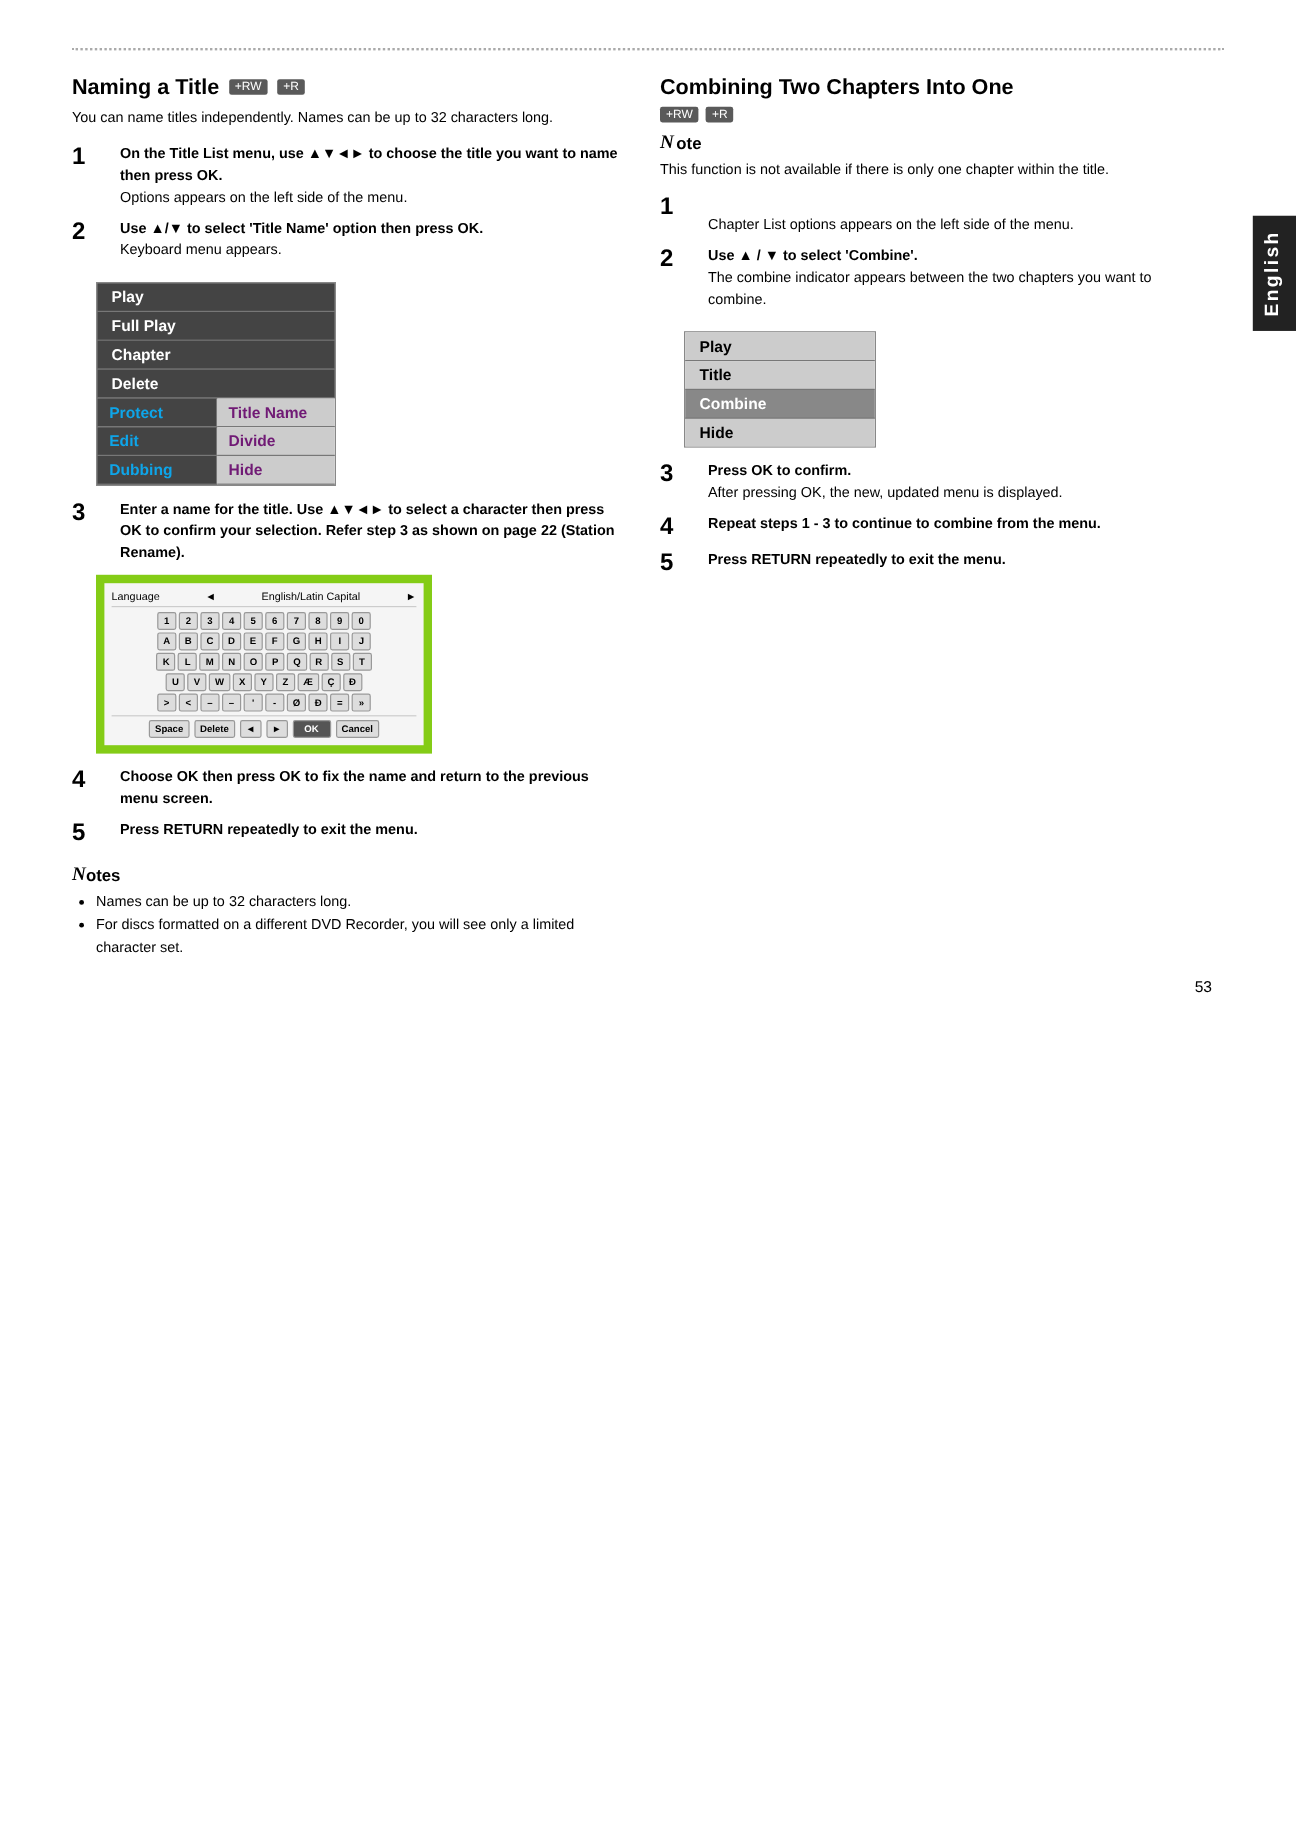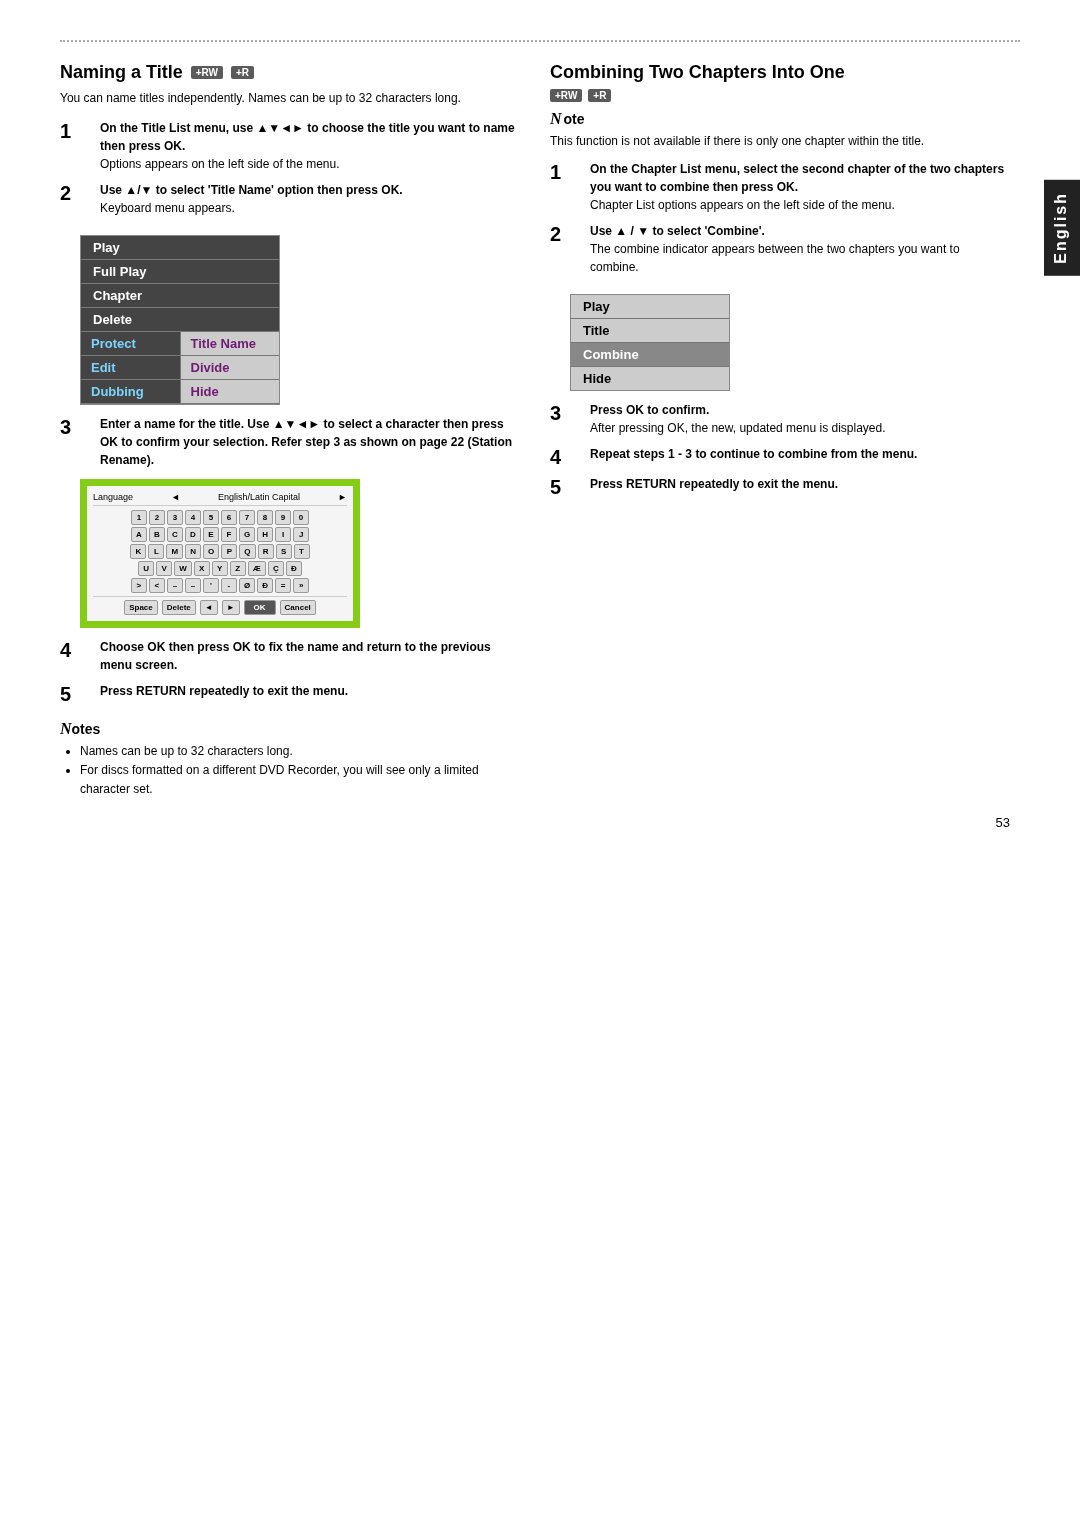--- a/index.html
+++ b/index.html
@@ -83,21 +83,21 @@
       display: flex;
       align-items: center;
       gap: 8px;
     }
 
     .badge {
       display: inline-block;
       background: #444;
       color: #fff;
       font-size: 10px;
-      font-weight: bold;
+      font-weight: normal;
       padding: 1px 5px;
       border-radius: 2px;
       vertical-align: middle;
       text-align: right;
     }
 
     .badge-rw { background: #5a5a5a; }
     .badge-r  { background: #5a5a5a; }
 
     
@@ -166,21 +166,21 @@
       padding: 4px 10px;
       font-size: 13px;
       font-weight: bold;
       flex: 1;
       border-bottom: 1px solid #777;
       border-right: 1px solid #777;
     }
 
     .menu-cell:last-child { border-right: none; }
 
-    .menu-cell.dark { background: #444; color: #7dd3fc; }
+    .menu-cell.dark { background: #444; color: #0ea5e9; }
     .menu-cell.light { background: #ccc; color: #701a75; }
 
     
     .keyboard-area {
       margin: 10px 0 10px 20px;
       border: 7px solid #84cc16;
       padding: 6px;
       background: #f5f5f5;
       max-width: 280px;
       font-size: 9px;
@@ -491,21 +491,21 @@
           <span class="n-icon" style="font-style:italic;font-family:Georgia,serif;font-size:16px;font-weight:bold;">N</span>
           <span>ote</span>
         </div>
         <p class="note-text">This function is not available if there is only one chapter within the title.</p>
       </div>
 
       
       <div class="step">
         <div class="step-num">1</div>
         <div class="step-content">
-          <strong>On the Chapter List menu, select the second chapter of the two chapters you want to combine then press OK.</strong><br>
+          <br>
           <span>Chapter List options appears on the left side of the menu.</span>
         </div>
       </div>
 
       
       <div class="step">
         <div class="step-num">2</div>
         <div class="step-content">
           <strong>Use ▲ / ▼ to select 'Combine'.</strong><br>
           <span>The combine indicator appears between the two chapters you want to combine.</span>

